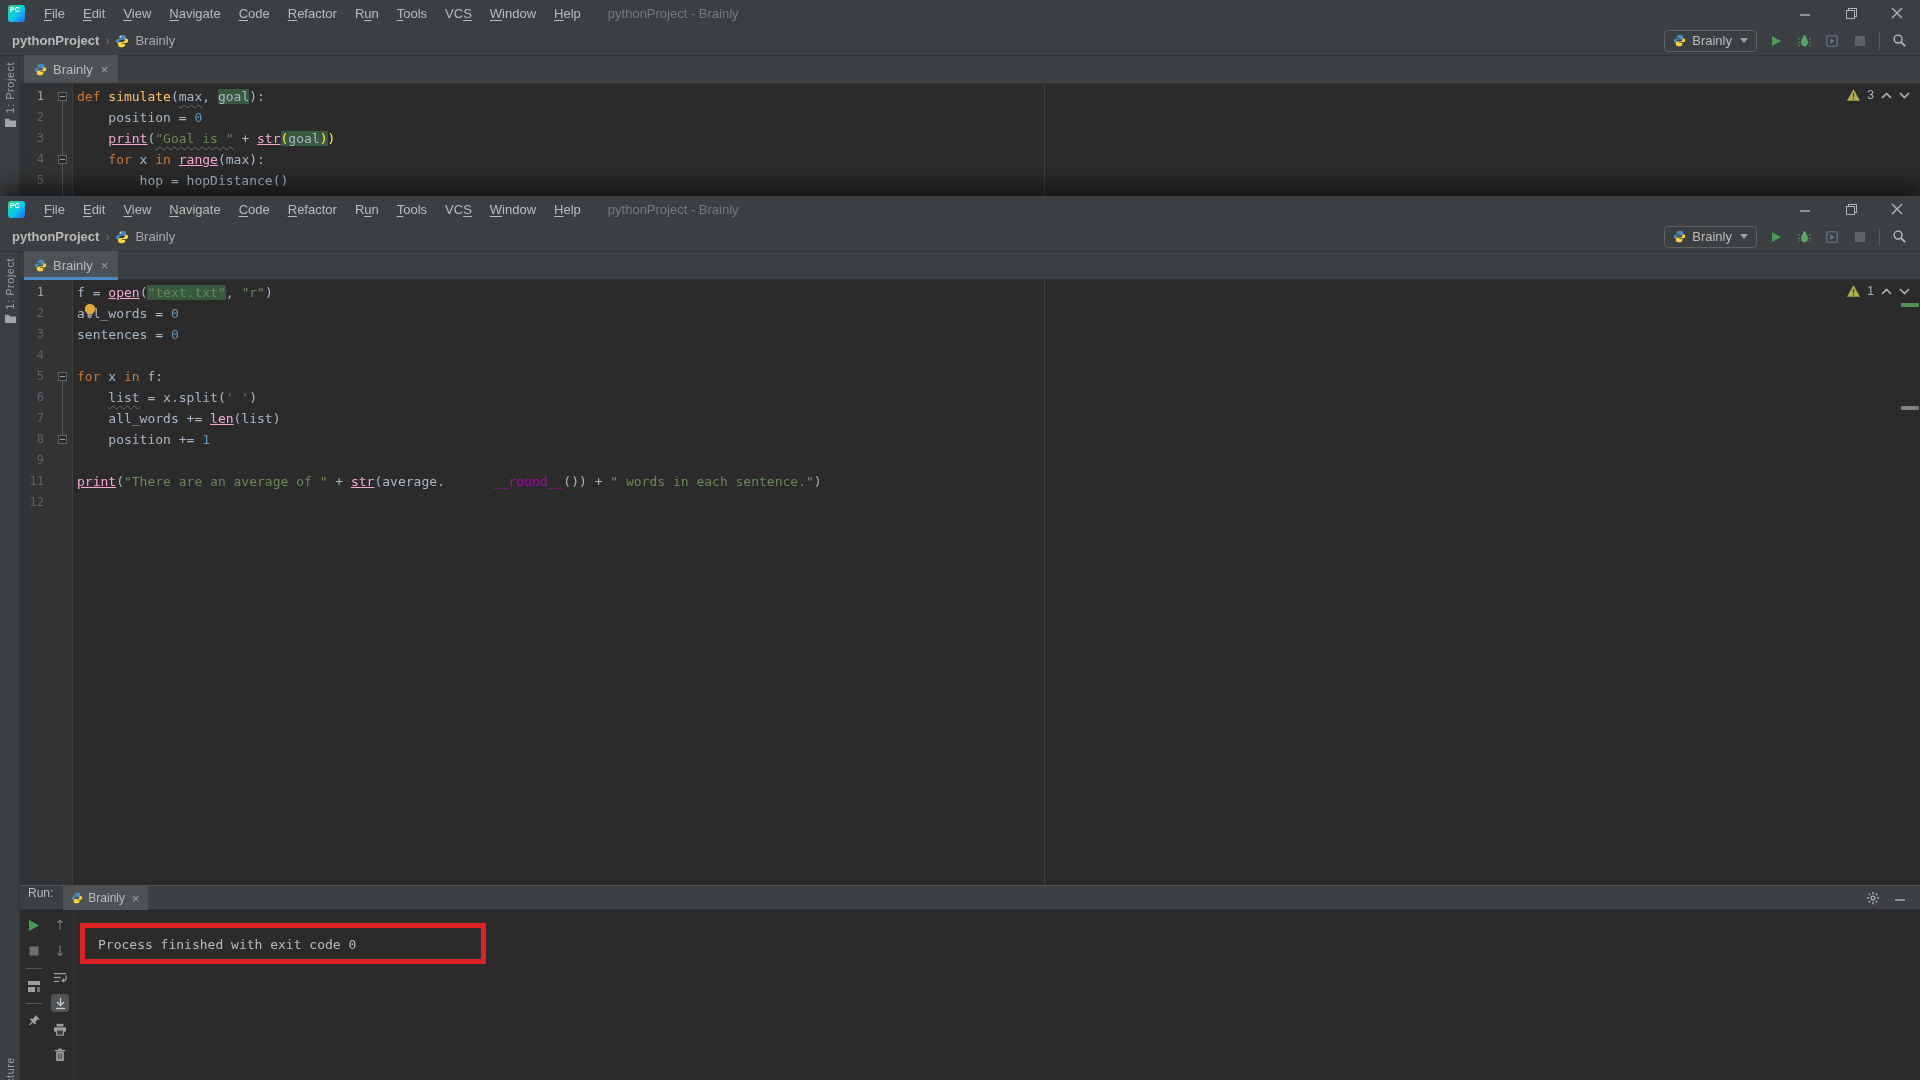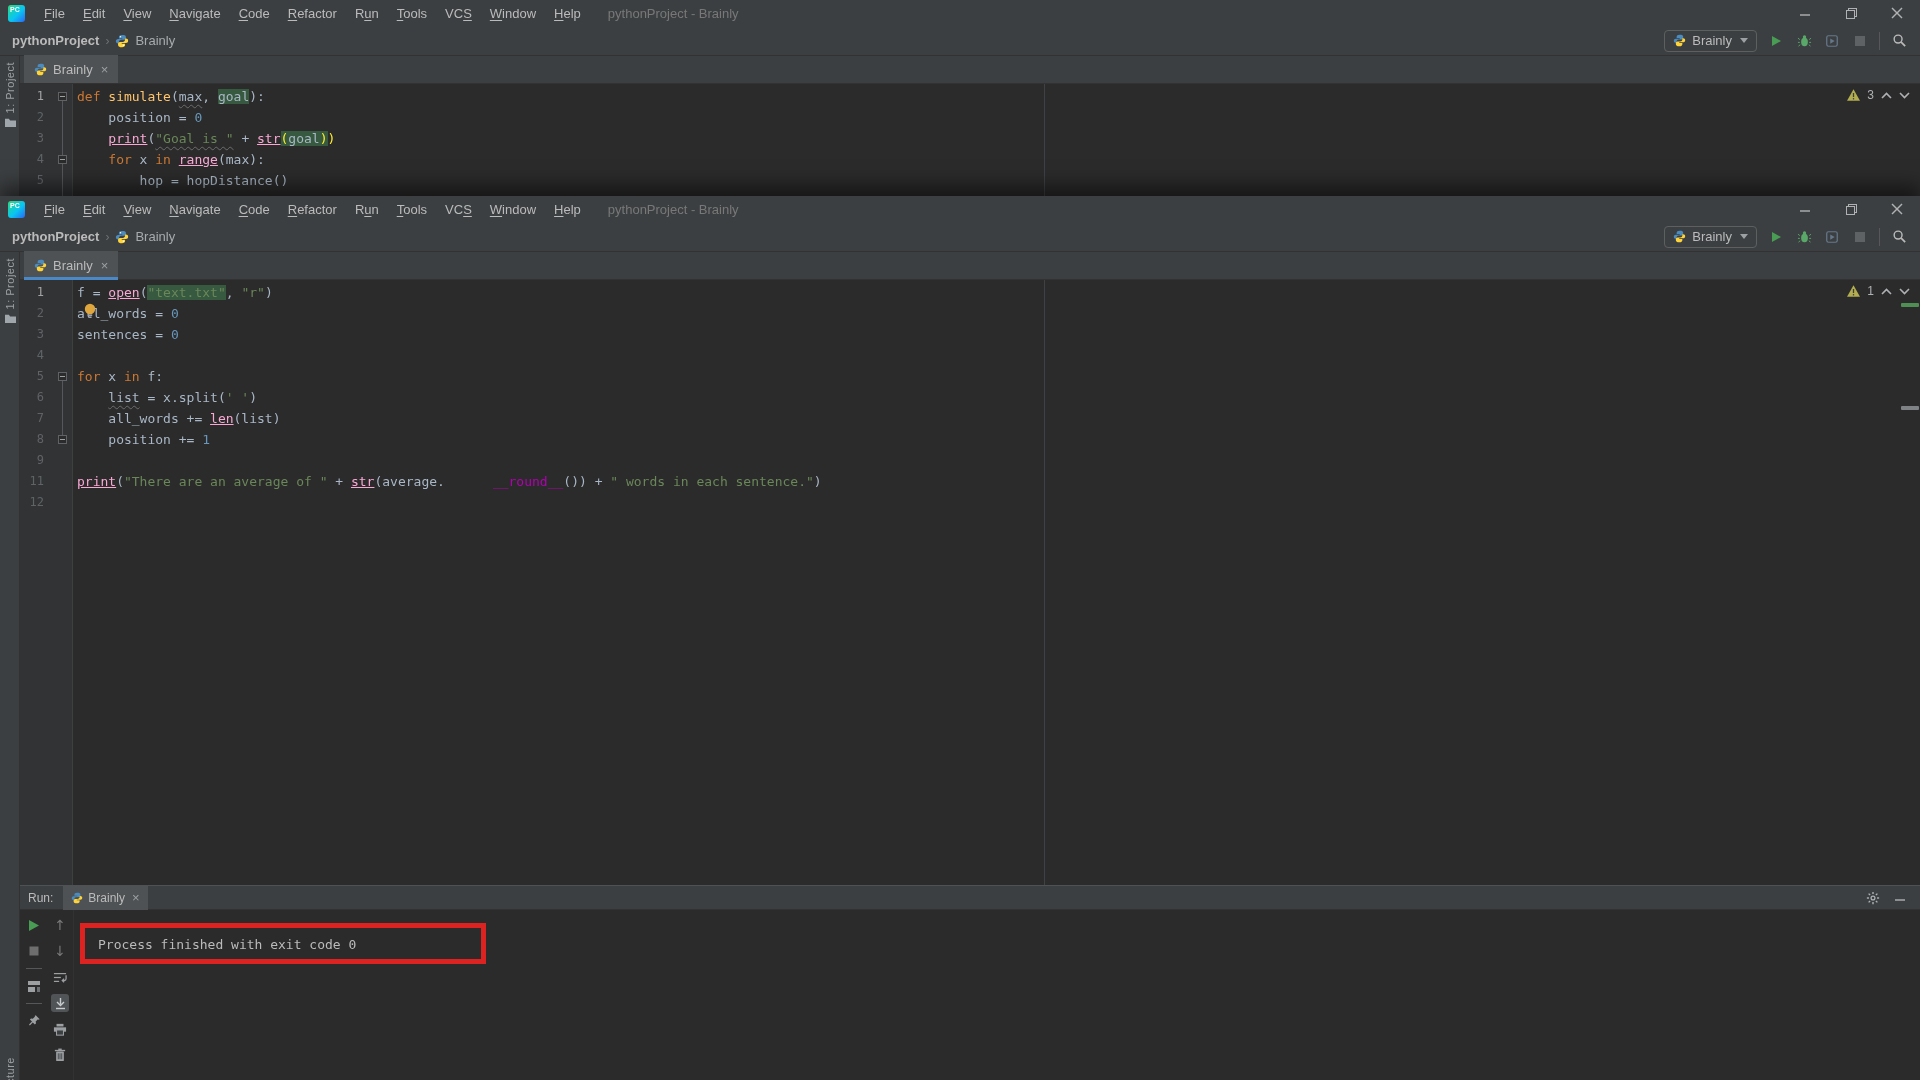--- a/index.html
+++ b/index.html
@@ -89,21 +89,21 @@
   .inspect .cnt { color:#AFB1B3; }
   .mark { position:absolute; right:1px; width:18px; height:4px; border-radius:1px; }
   .mark.green { background:#4F8F54; }
   .mark.gray { background:#7F8285; }
   .bulb { position:absolute; left:62px; top:22px; width:16px; height:17px; }
 
   
   .runpanel { position:absolute; left:20px; right:0; top:689px; height:195px; background:#2B2B2B;
               border-top:1px solid #4E5254; }
   .rp-head { position:absolute; left:0; top:0; right:0; height:24px; background:#3C3F41;
-             border-bottom:1px solid #323232; display:flex; align-items:center; }
+             border-bottom:1px solid #323232; display:flex; }
   .rp-label { color:#BBBBBB; font-size:12px; margin:0 10px 0 8px; }
   .rp-tab { display:flex; align-items:center; gap:5px; color:#BBBBBB; font-size:12px; padding:0 8px;
             height:24px; background:#4E5254; }
   .rp-headctl { margin-left:auto; display:flex; align-items:center; gap:14px; margin-right:14px; }
   .rp-col { position:absolute; top:24px; bottom:0; display:flex; flex-direction:column;
             align-items:center; padding-top:6px; gap:8px; }
   .rp-col1 { left:0; width:27px; }
   .rp-col2 { left:27px; width:27px; border-right:1px solid #323232; }
   .rp-ico { width:18px; height:18px; display:flex; align-items:center; justify-content:center; }
   .rp-ico.boxed { background:#515457; border-radius:3px; }

